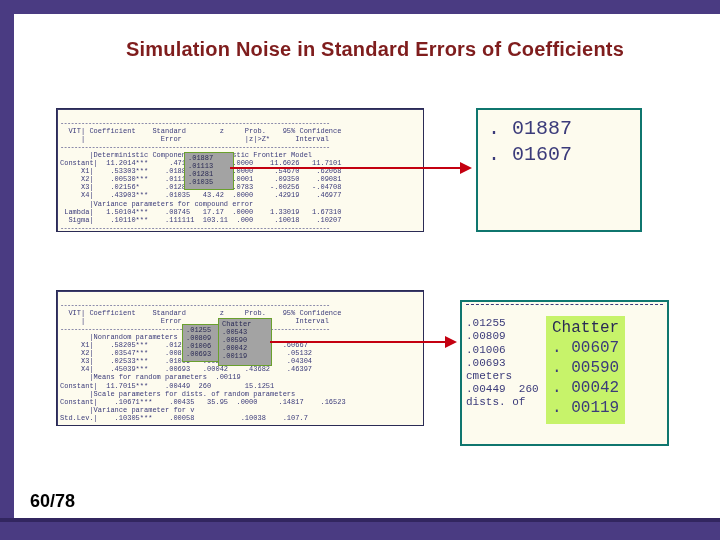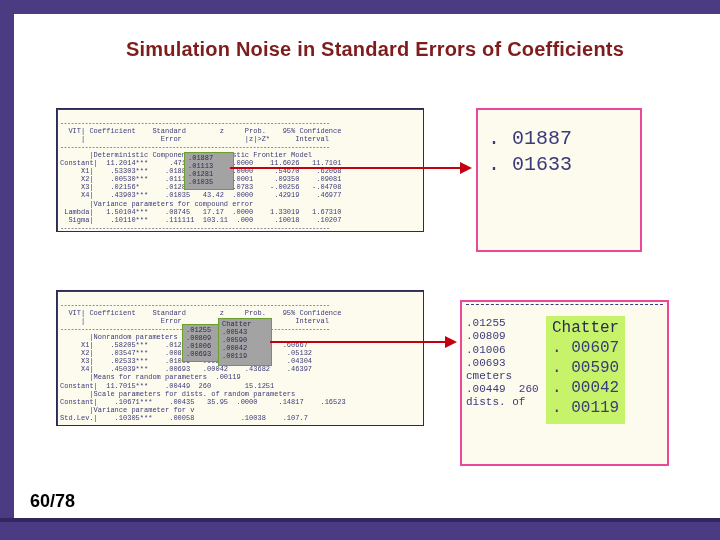--- a/index.html
+++ b/index.html
@@ -69,24 +69,24 @@
     letter-spacing: -0.7px;
   }
   
   #shot1 { top: 108px; left: 56px; width: 360px; height: 118px; }
   
   #shot2 { top: 290px; left: 56px; width: 360px; height: 130px; }
   
   .mag {
     position: absolute;
     background: #fdfbee;
-    border: 2px solid #ec4899;
+    border: 2px solid #0f766e;
     font-family: "Courier New", monospace;
     color: #3b3b7a;
-    padding: 16px 10px;
+    padding: 6px 10px;
     line-height: 1.3;
   }
   #mag1 { top: 108px; left: 476px; width: 142px; height: 108px; font-size: 20px; }
   #mag1 .row { display: block; }
   #mag2 { top: 300px; left: 460px; width: 185px; height: 130px; font-size: 16px; }
   #mag2 .grcol {
     position: absolute;
     top: 14px; left: 84px;
     background: #c7f36a;
     padding: 2px 6px 6px 6px;
@@ -175,21 +175,21 @@
 <span class="dash">-----------------------------------------------------------------------------</span>
 </div>
 
 <div id="hl1" class="hlbox"><span>.01887</span>
 <span>.01113</span>
 <span>.01281</span>
 <span>.01035</span></div>
 
 <div id="mag1" class="mag">
   <span class="row">. 01887</span>
-  <span class="row">. 01633</span>
+  <span class="row">. 01607</span>
 </div>
 
 <div id="arrow1" class="arrow">
   <div class="shaft"></div>
     <div class="head"></div>
 </div>
 
 <div id="shot2" class="shot">
 <span class="dash">-----------------------------------------------------------------------------</span>
 <span>  VIT| Coefficient    Standard        z     Prob.    95% Confidence</span>

